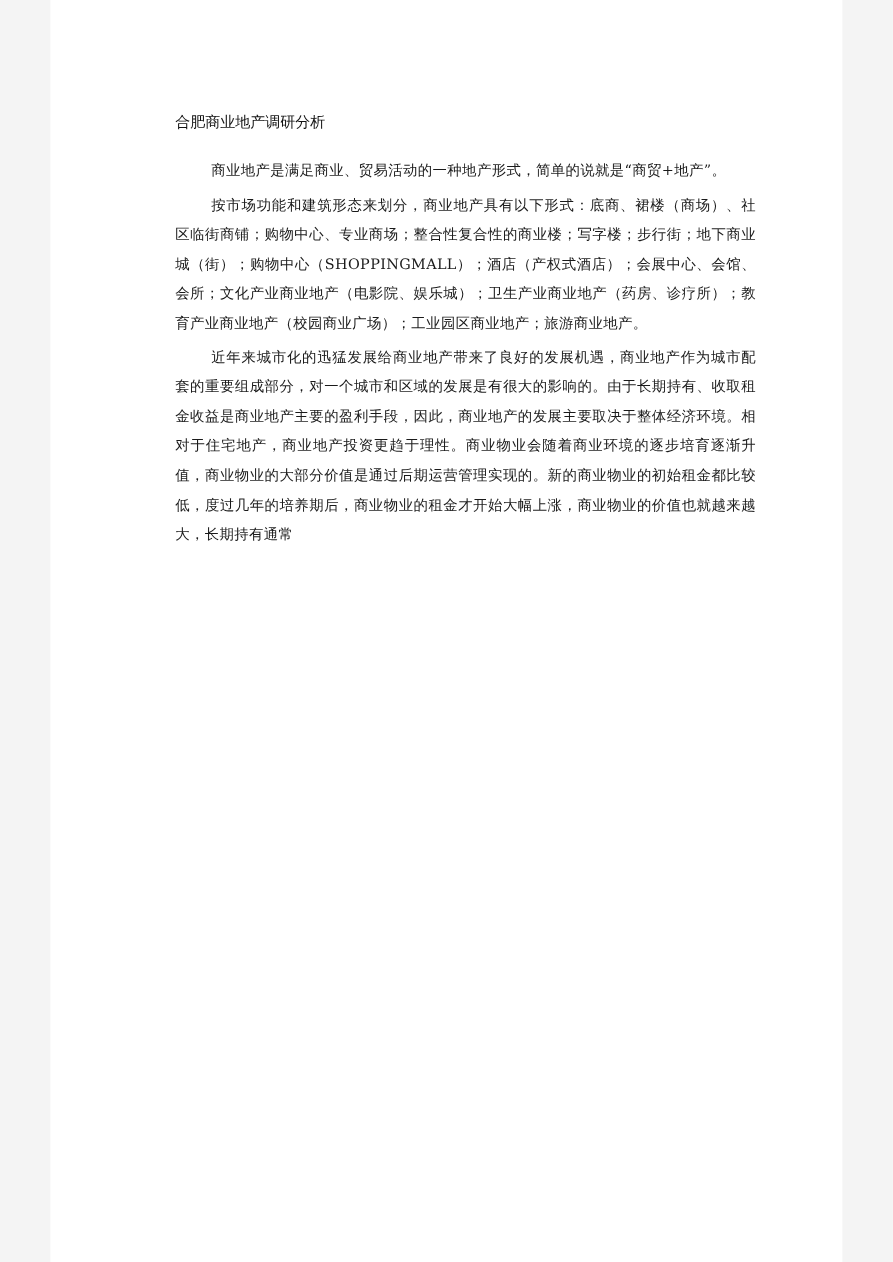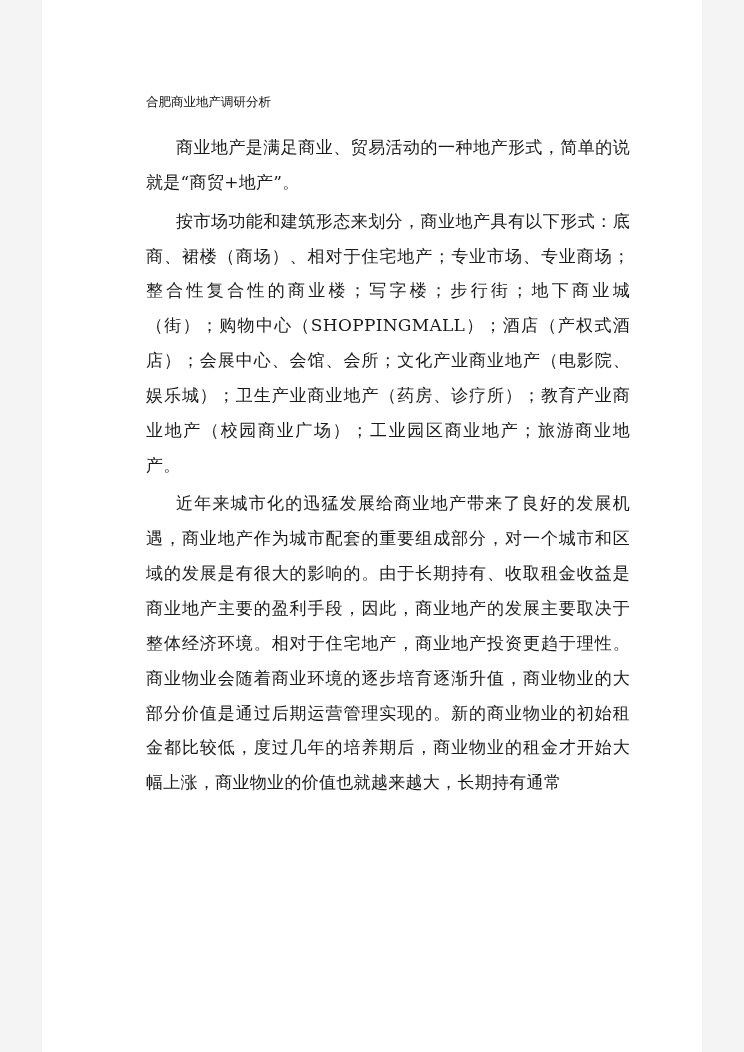--- a/index.html
+++ b/index.html
@@ -28,21 +28,21 @@
   }
   .heading {
     font-size: 15px;
     font-weight: bold;
     margin: 14px 0 10px 0;
     text-indent: 30px;
     letter-spacing: 0.5px;
     line-height: 1.8;
   }
   .para {
-    font-size: 17px;
+    font-size: 12px;
     line-height: 2.05;
     margin: 0 0 4px 0;
     text-indent: 30px;
     text-align: justify;
     text-justify: inter-ideograph;
     letter-spacing: 0.3px;
   }
   .para.tight {
     margin-bottom: 16px;
   }
@@ -50,19 +50,19 @@
 </head>
 <body>
 
 <div class="page">
 
   <div class="doc-header">合肥商业地产调研分析</div>
 
 
   <p class="para">商业地产是满足商业、贸易活动的一种地产形式，简单的说就是“商贸+地产”。</p>
 
-  <p class="para">按市场功能和建筑形态来划分，商业地产具有以下形式：底商、裙楼（商场）、相对于住宅地产；专业市场、专业商场；整合性复合性的商业楼；写字楼；步行街；地下商业城（街）；购物中心（SHOPPINGMALL）；酒店（产权式酒店）；会展中心、会馆、会所；文化产业商业地产（电影院、娱乐城）；卫生产业商业地产（药房、诊疗所）；教育产业商业地产（校园商业广场）；工业园区商业地产；旅游商业地产。</p>
+  <p class="para">按市场功能和建筑形态来划分，商业地产具有以下形式：底商、裙楼（商场）、社区临街商铺；购物中心、专业商场；整合性复合性的商业楼；写字楼；步行街；地下商业城（街）；购物中心（SHOPPINGMALL）；酒店（产权式酒店）；会展中心、会馆、会所；文化产业商业地产（电影院、娱乐城）；卫生产业商业地产（药房、诊疗所）；教育产业商业地产（校园商业广场）；工业园区商业地产；旅游商业地产。</p>
 
 
 
   <p class="para tight">近年来城市化的迅猛发展给商业地产带来了良好的发展机遇，商业地产作为城市配套的重要组成部分，对一个城市和区域的发展是有很大的影响的。由于长期持有、收取租金收益是商业地产主要的盈利手段，因此，商业地产的发展主要取决于整体经济环境。相对于住宅地产，商业地产投资更趋于理性。商业物业会随着商业环境的逐步培育逐渐升值，商业物业的大部分价值是通过后期运营管理实现的。新的商业物业的初始租金都比较低，度过几年的培养期后，商业物业的租金才开始大幅上涨，商业物业的价值也就越来越大，长期持有通常</p>
 
 </div>
 
 </body></html>

